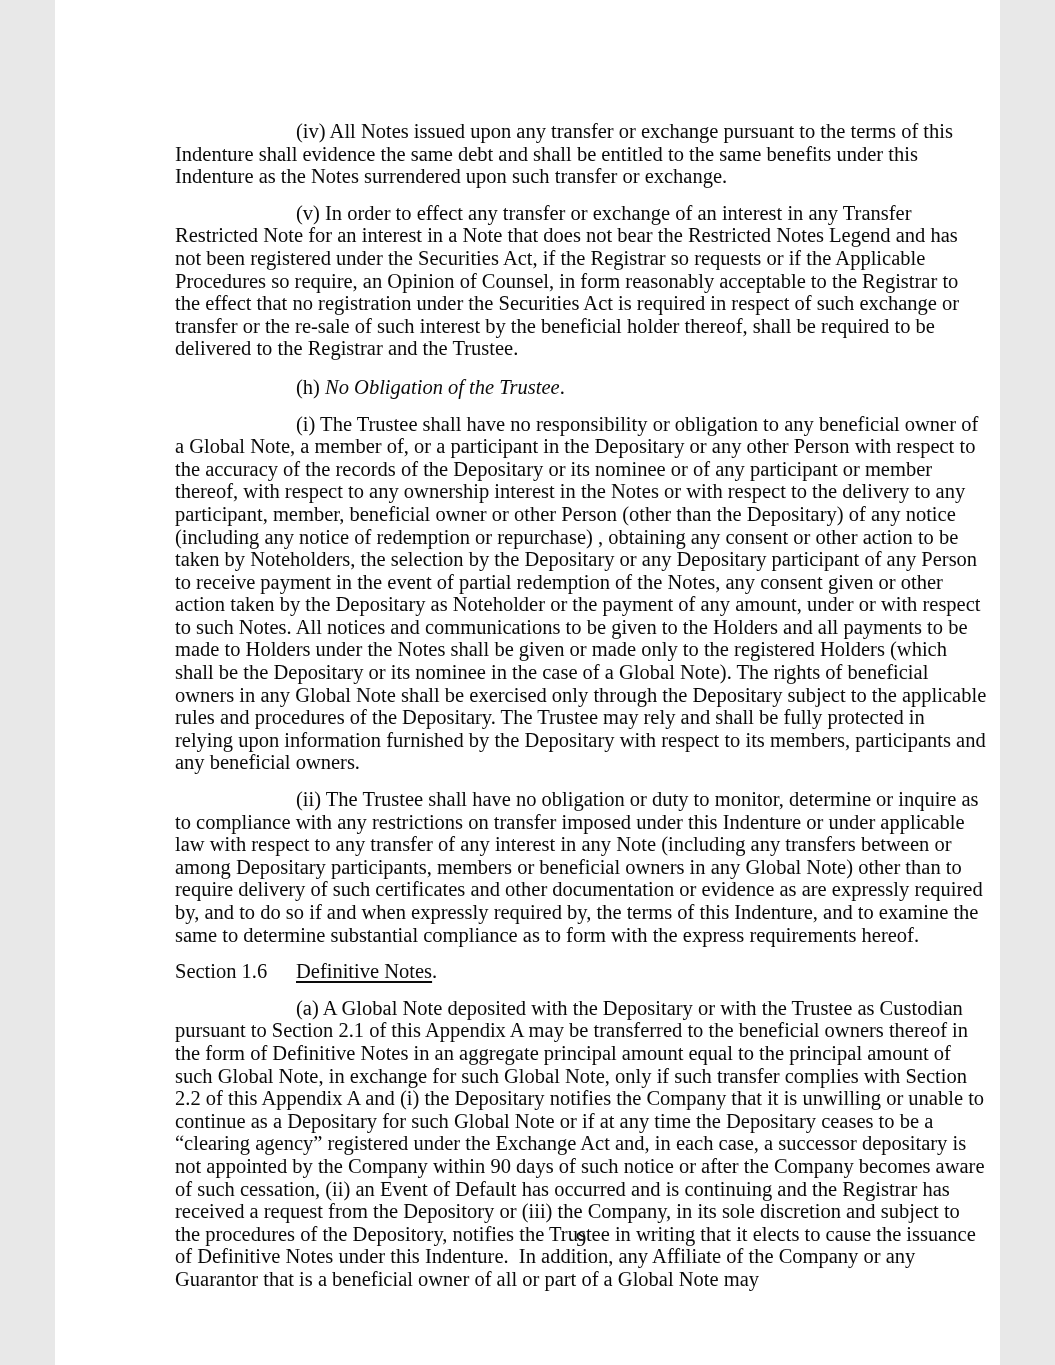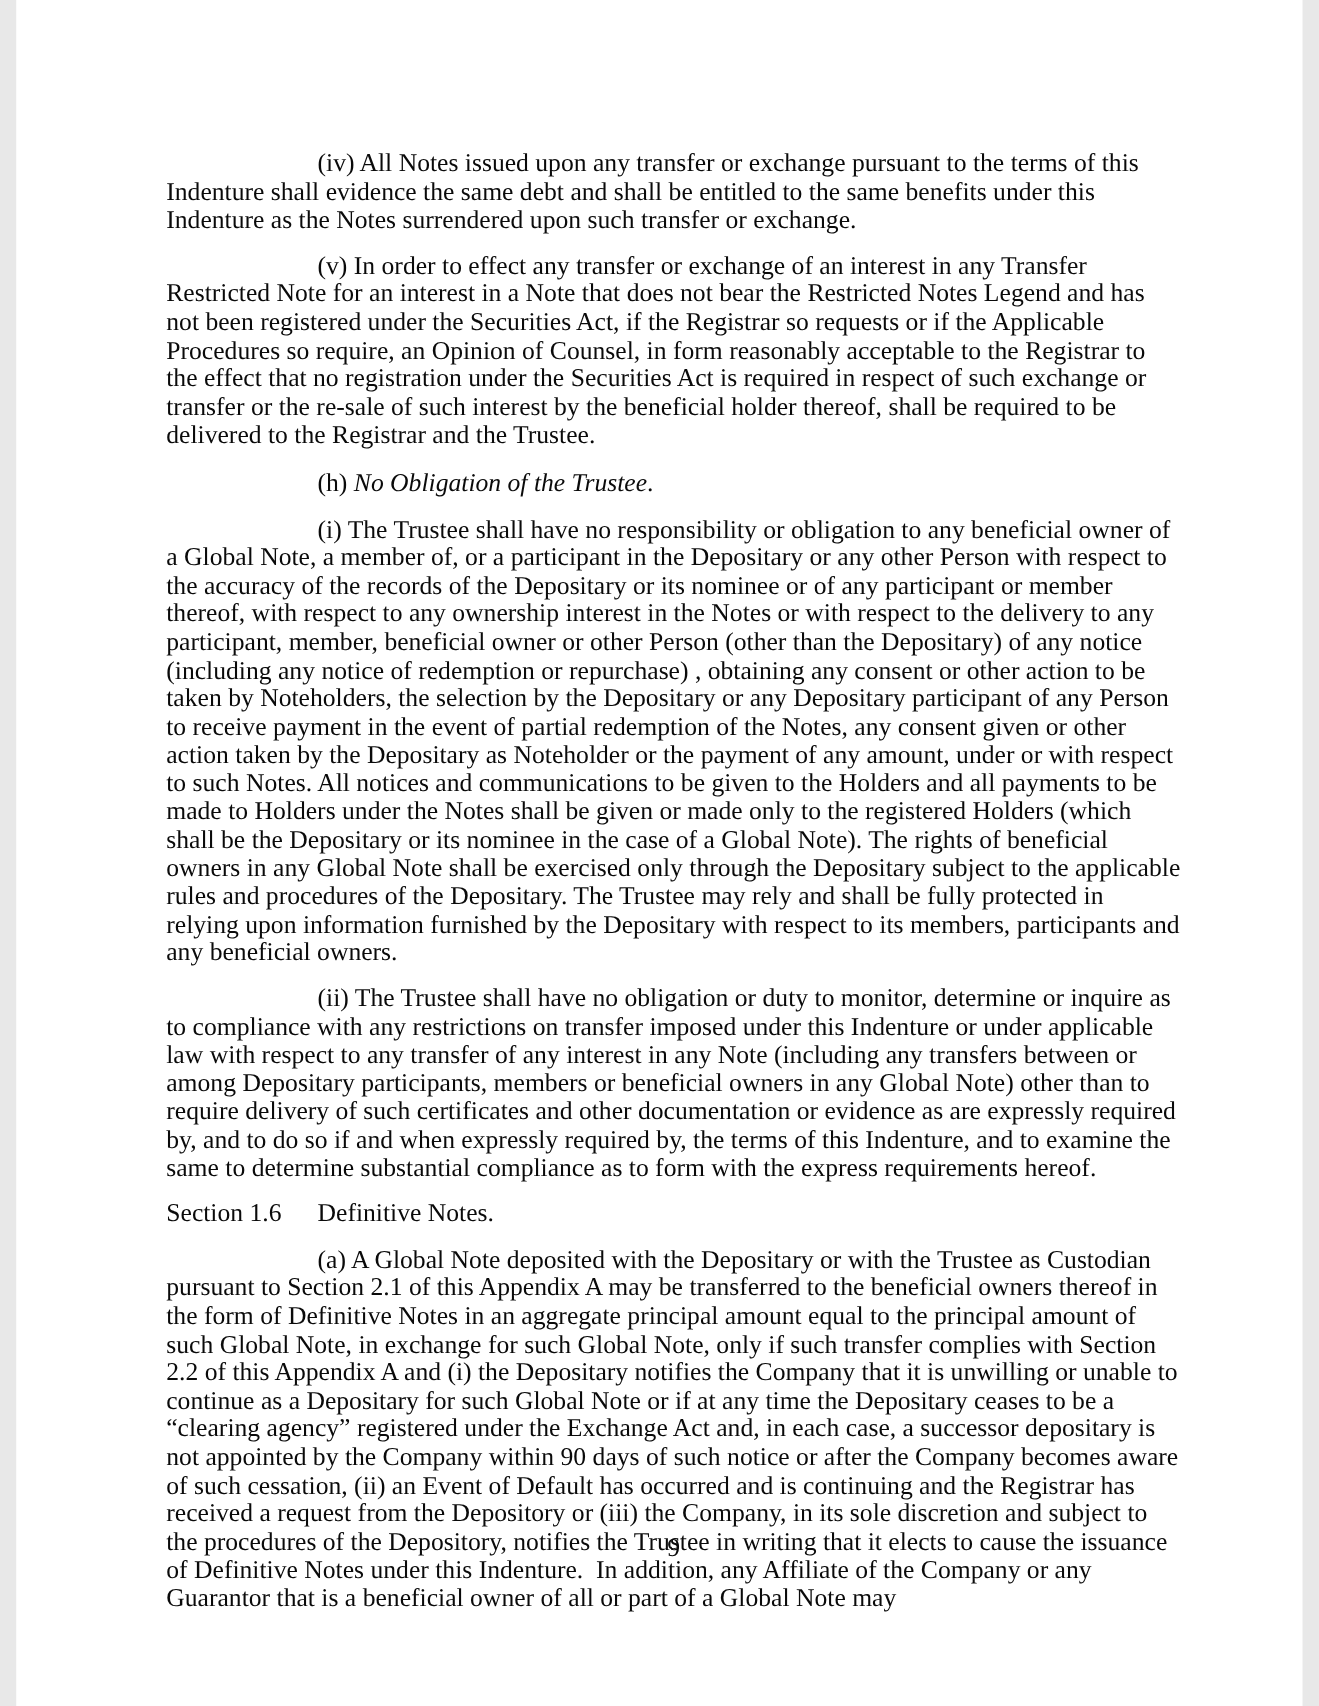--- a/index.html
+++ b/index.html
@@ -2,21 +2,21 @@
 <html><head>
 <meta charset="utf-8">
 <style>
   html, body {
     margin: 0;
     padding: 0;
     background: #e8e8e8;
   }
   .page {
     position: relative;
-    width: 1029px;
+    width: 945px;
     height: 1365px;
     margin: 0 auto;
     background: #ffffff;
     overflow: hidden;
     font-family: "Liberation Serif", "DejaVu Serif", serif;
     color: #0a0a0a;
     -webkit-font-smoothing: antialiased;
   }
   .content {
     position: absolute;
@@ -41,20 +41,21 @@
   }
   .section-heading {
     margin: 0 0 14px 0;
     text-indent: 0;
   }
   .section-label {
     display: inline-block;
     width: 121px;
   }
   .underlined {
+    text-decoration: underline;
     text-underline-offset: 3px;
   }
   .footer {
     position: absolute;
     top: 1228px;
     left: 120px;
     width: 812px;
     text-align: center;
     font-size: 20.5px;
     line-height: 22.6px;

